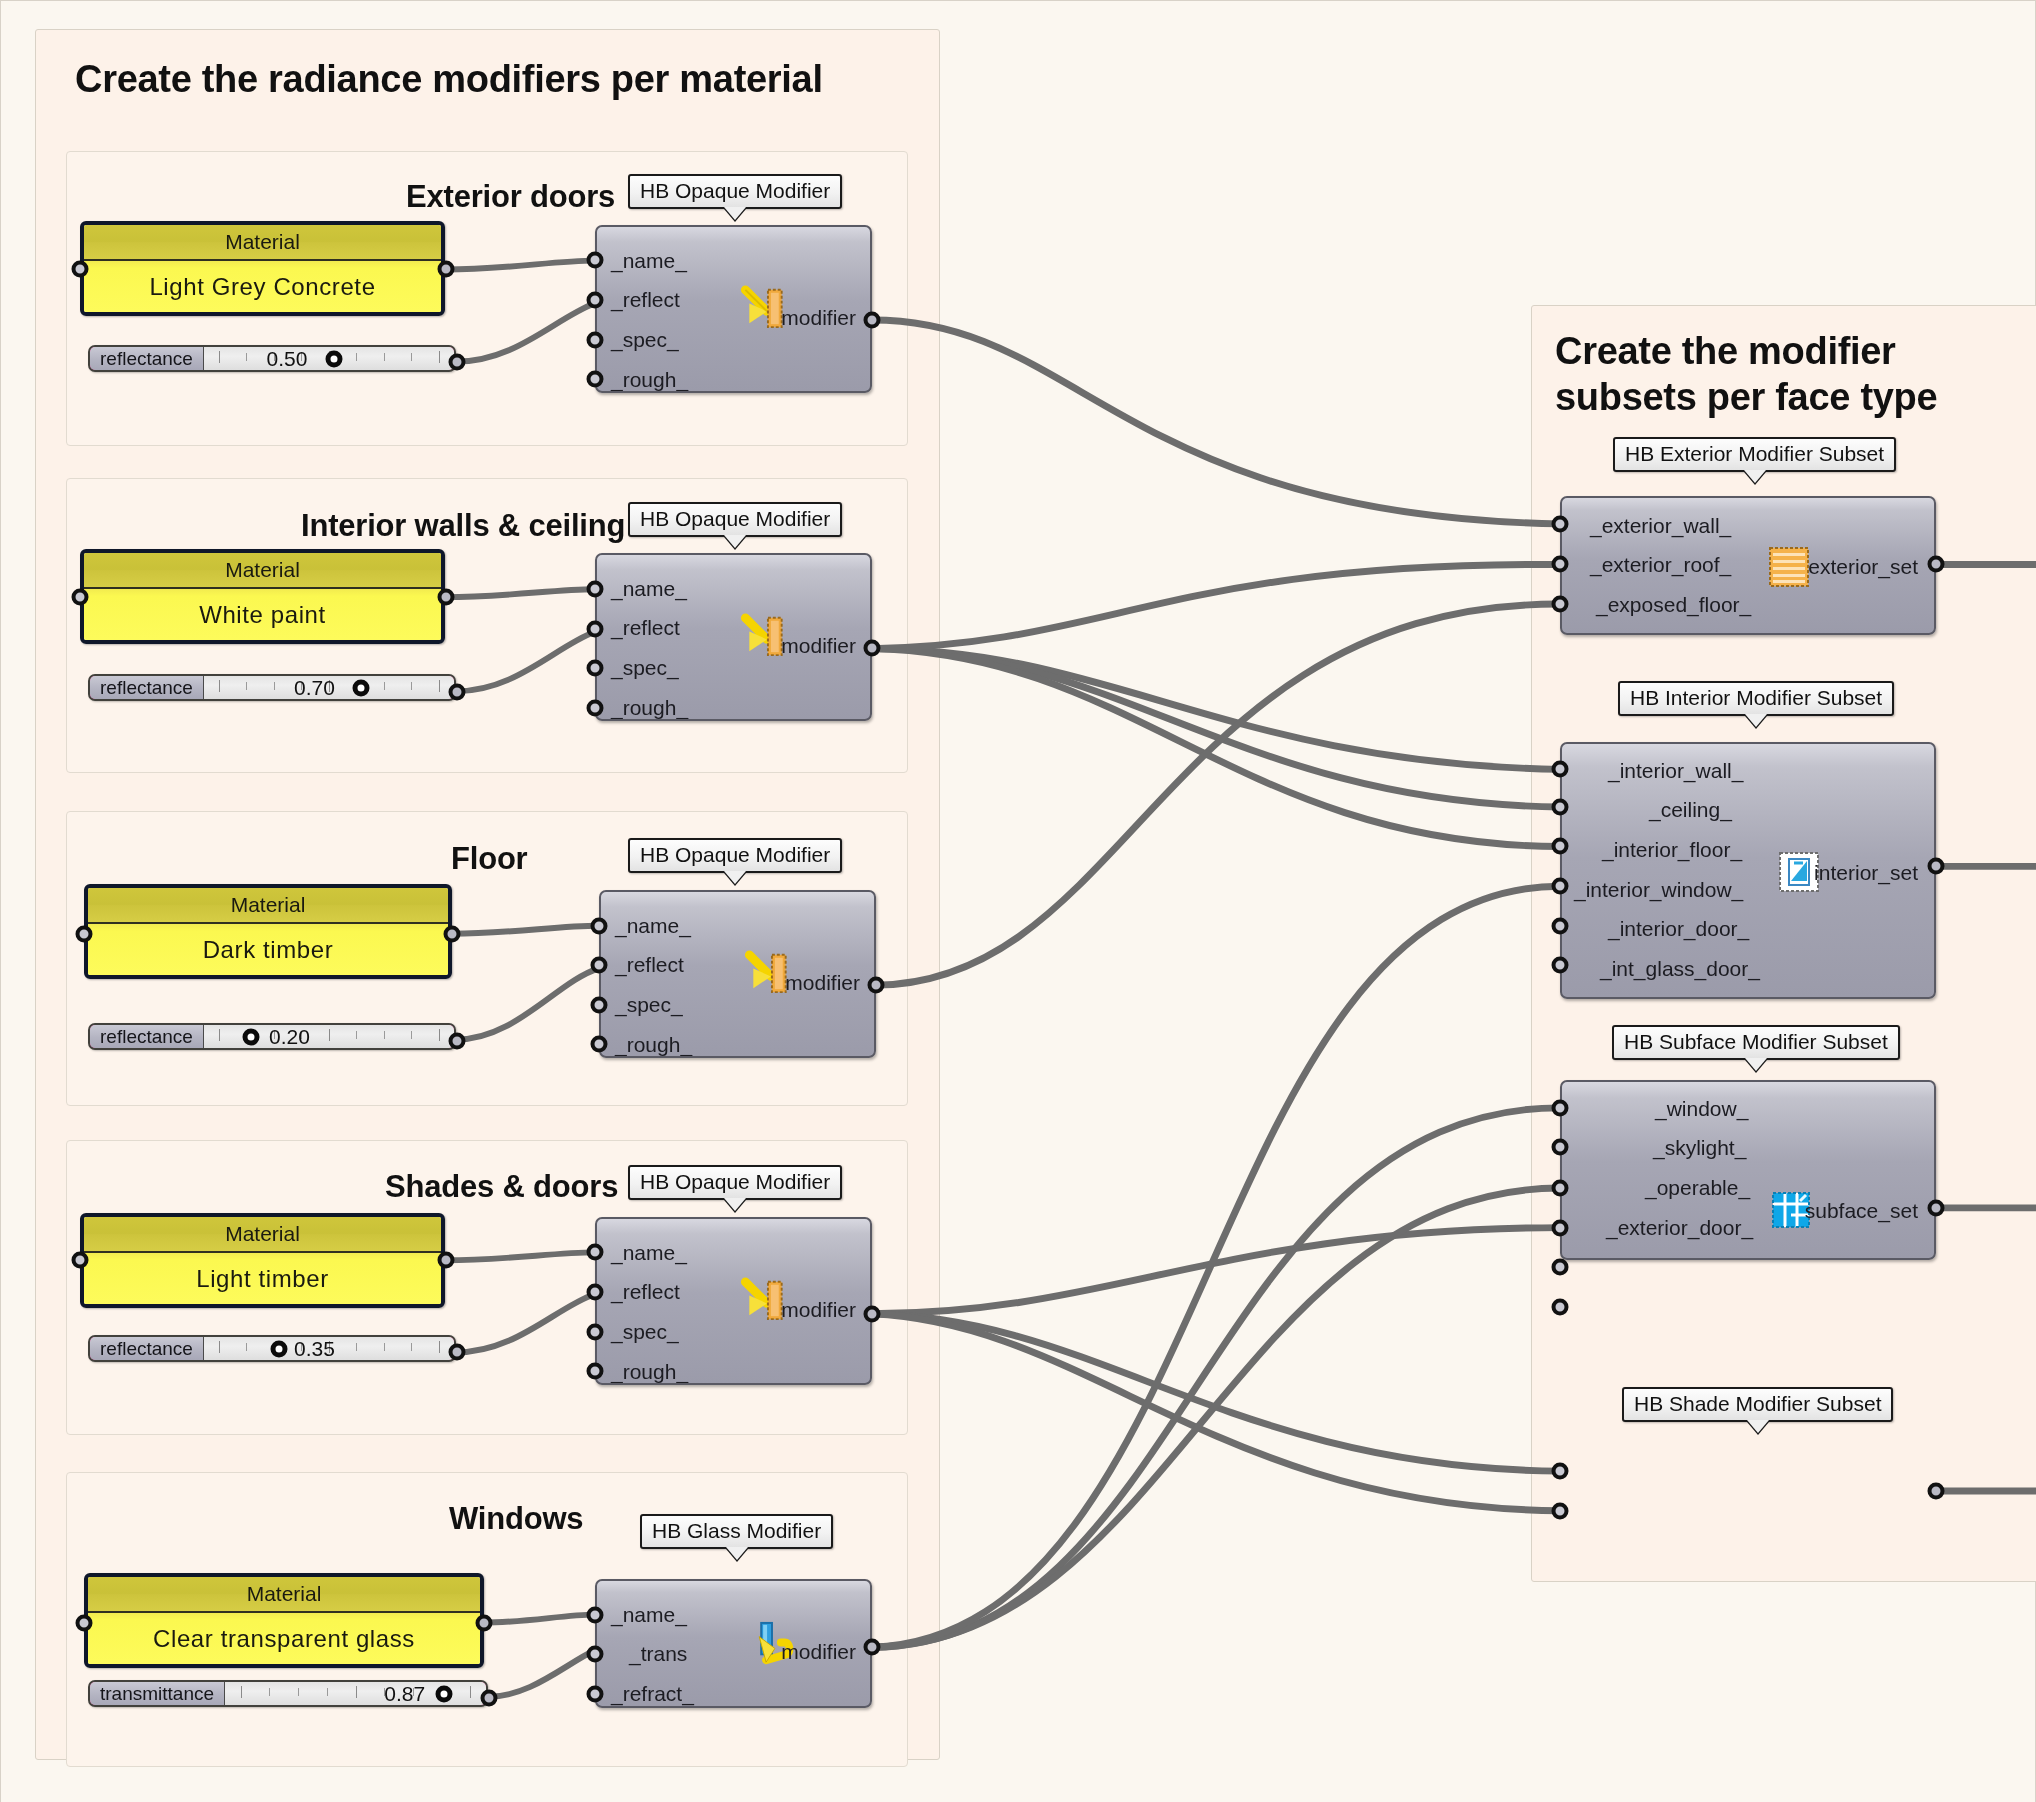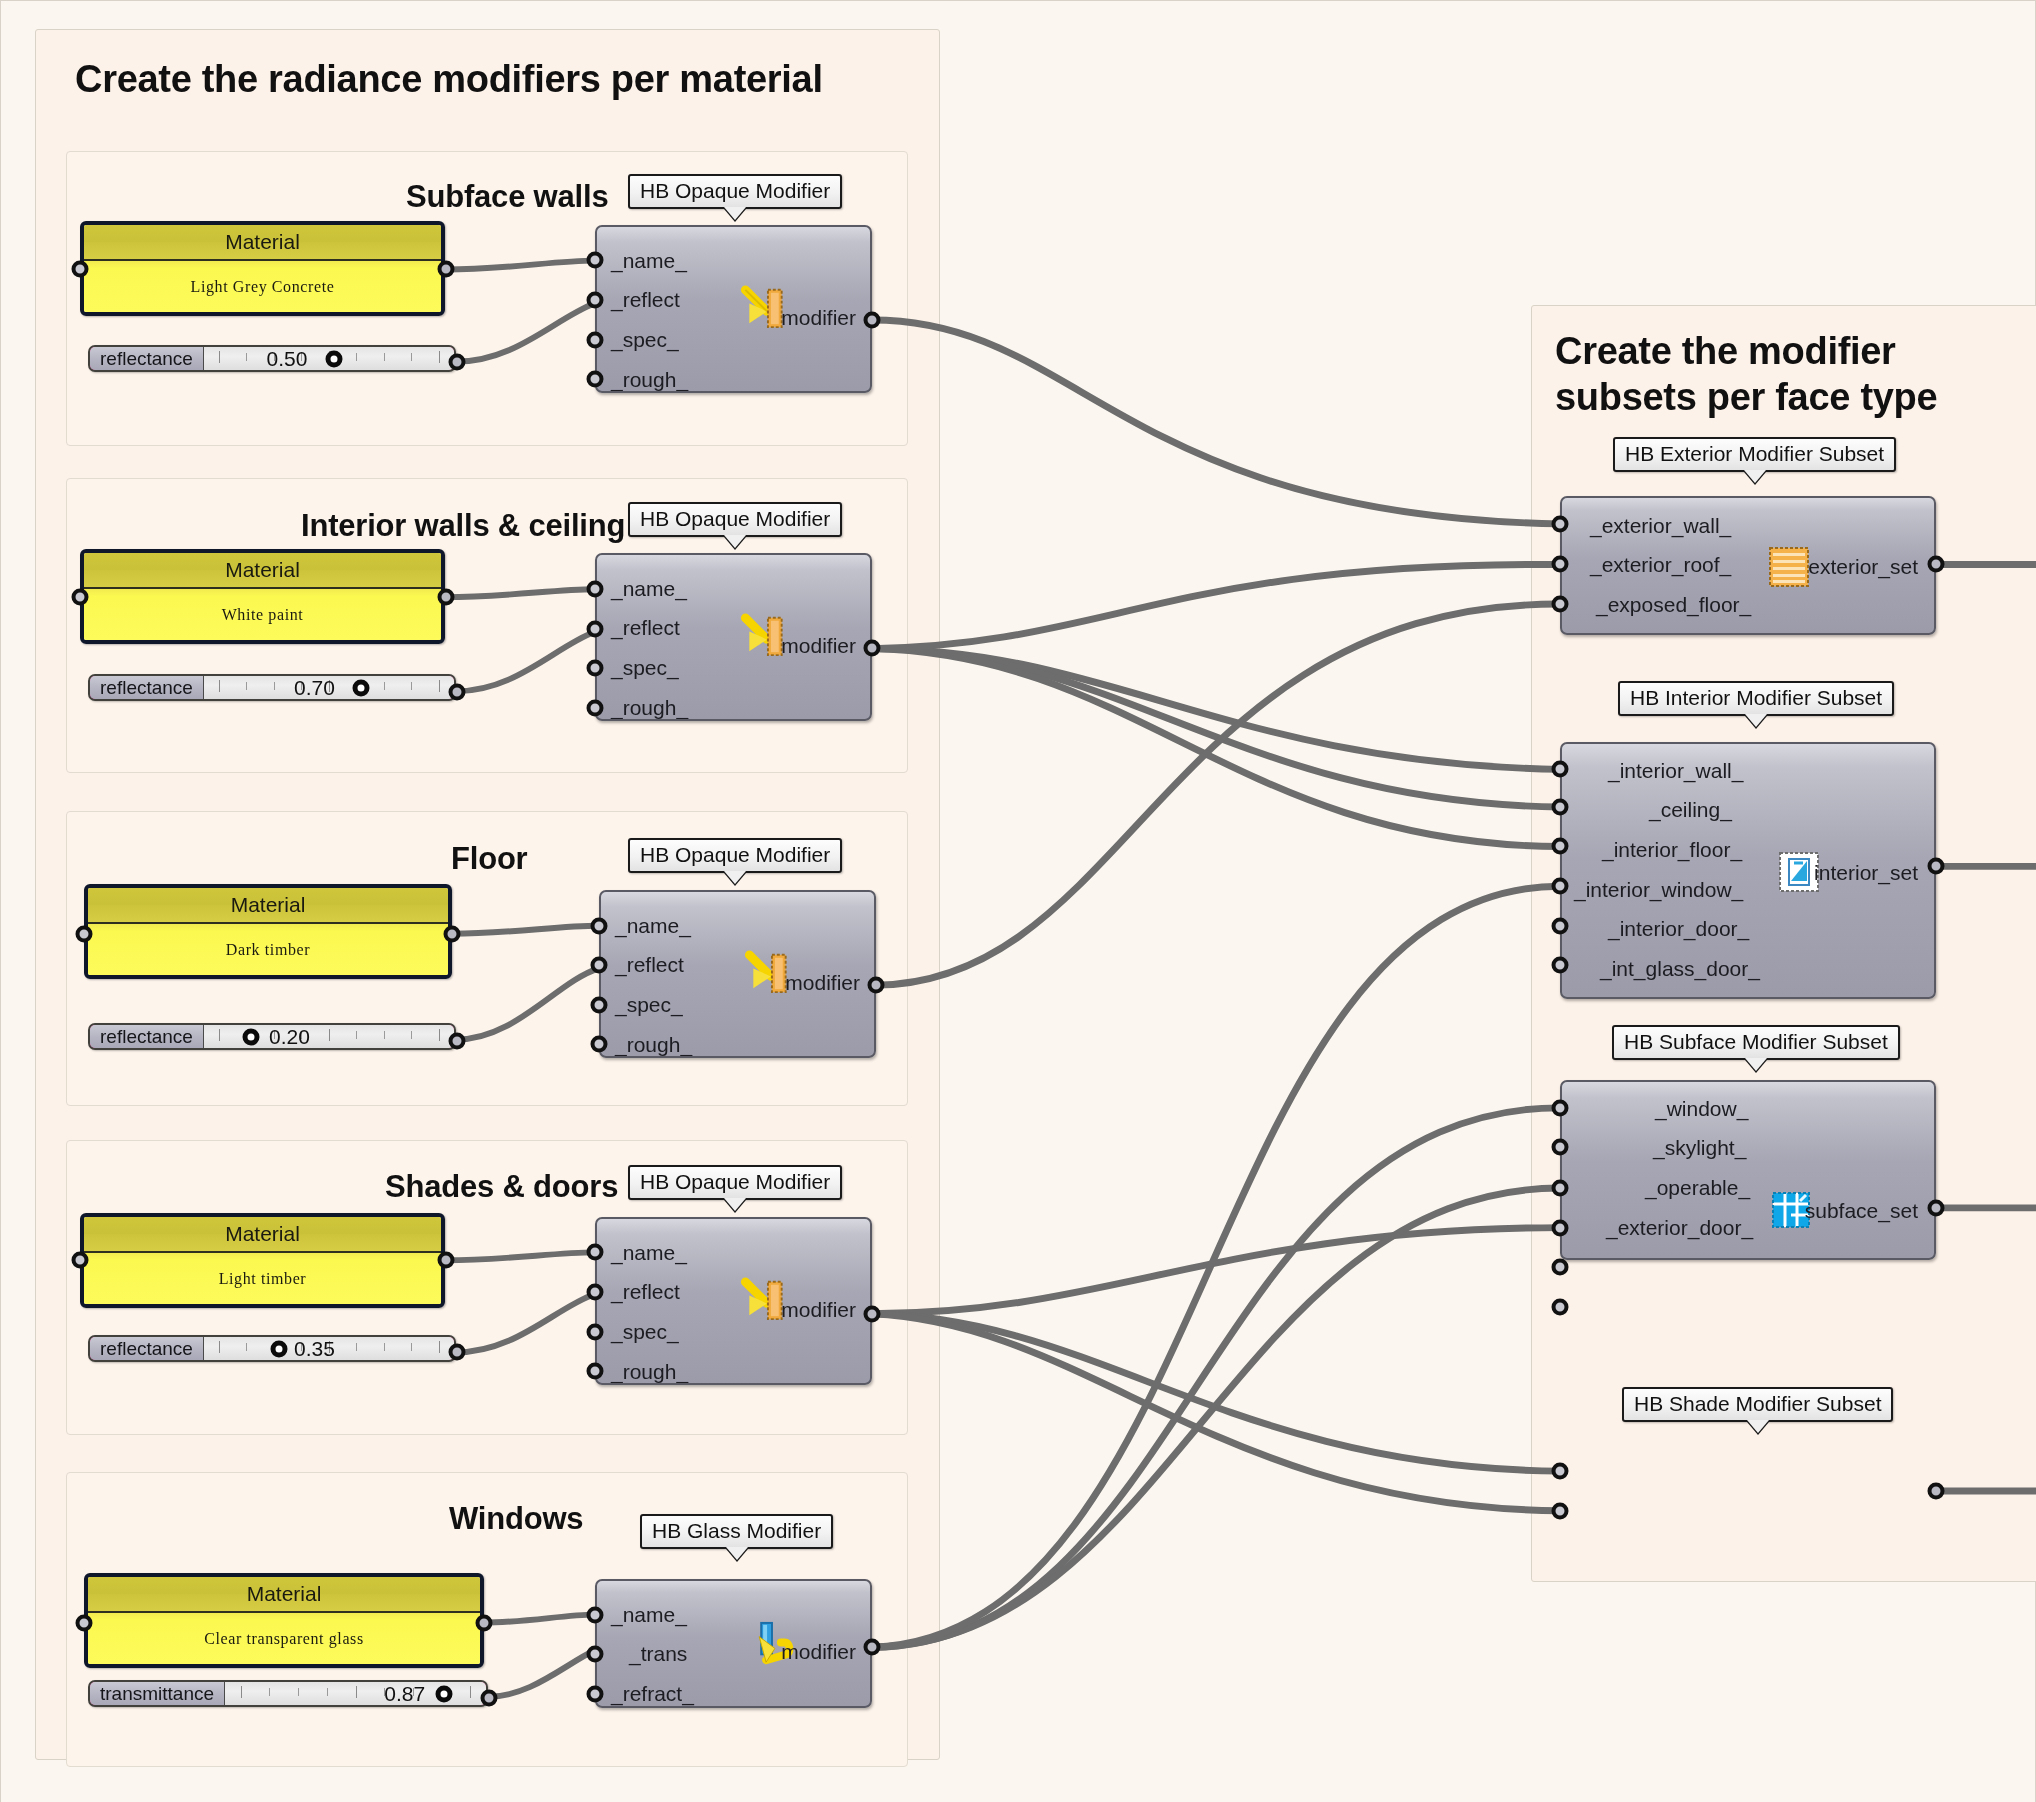--- a/index.html
+++ b/index.html
@@ -50,22 +50,22 @@
   .panel-head{
     height:34px;
     background:linear-gradient(to bottom,#cfc63b 0%,#c9c138 48%,#cdc43c 52%,#d6cd45 100%);
     border-bottom:2px solid #2f2f20;
     display:flex;align-items:center;justify-content:center;
     font-size:21px;color:#1a1a10;
   }
   .panel-body{
     background:linear-gradient(to bottom,#f2eb4f 0%,#fbf850 14%,#fdfb5b 100%);
     display:flex;align-items:center;justify-content:center;
-    font-family:Liberation Serif, serif;
-    font-size:16px;color:#1a1a10;
+    font-family:Liberation Sans, sans-serif;
+    font-size:24px;color:#1a1a10;
     height:calc(100% - 36px);
     letter-spacing:0.6px;
   }
   
   .slider{
     position:absolute;
     height:27px;
     border:2px solid #42413c;
     border-radius:7px;
     box-sizing:border-box;
@@ -231,21 +231,21 @@
     <path class="wire" d="M880,1663 C 1180,1658 1250,1200 1575,1199"></path>
 
     <path class="wire" d="M880,1663 C 1230,1650 1215,896 1575,894"></path>
 
     <path class="wire" d="M1955,569 C 2000,569 2020,569 2057,569"></path>
     <path class="wire" d="M1955,874 C 2000,874 2020,874 2057,874"></path>
     <path class="wire" d="M1955,1219 C 2000,1219 2020,1219 2057,1219"></path>
     <path class="wire" d="M1955,1505 C 2000,1505 2020,1505 2057,1505"></path>
   </svg>
 
-  <div class="sec-label" style="left:405px;top:178px;">Subface walls</div>
+  <div class="sec-label" style="left:405px;top:178px;">Exterior doors</div>
   <div class="bubble" style="left:627px;top:173px;">HB Opaque Modifier</div>
 
   <div class="panel" style="left:79px;top:220px;width:365px;height:95px;">
     <div class="panel-head">Material</div>
     <div class="panel-body">Light Grey Concrete</div>
   </div>
   <div class="port" style="left:79px;top:268px;"></div>
   <div class="port out" style="left:445px;top:268px;"></div>
 
   <div class="slider" style="left:87px;top:344px;width:368px;">

